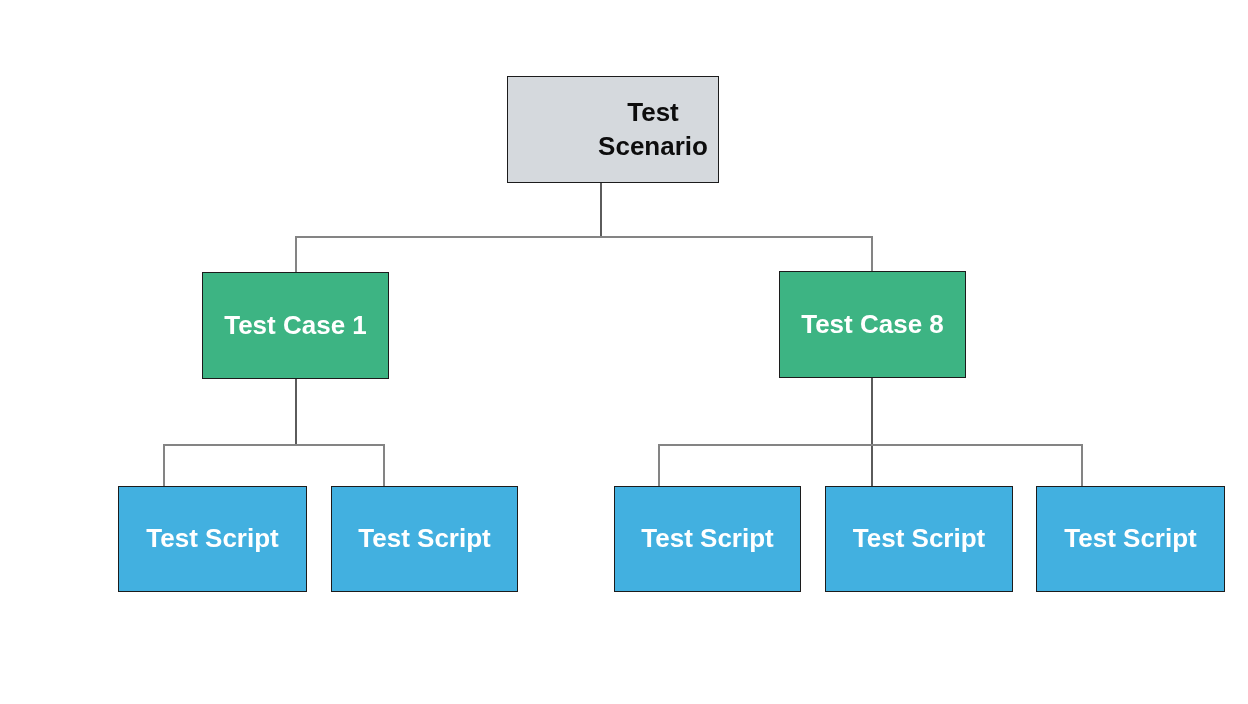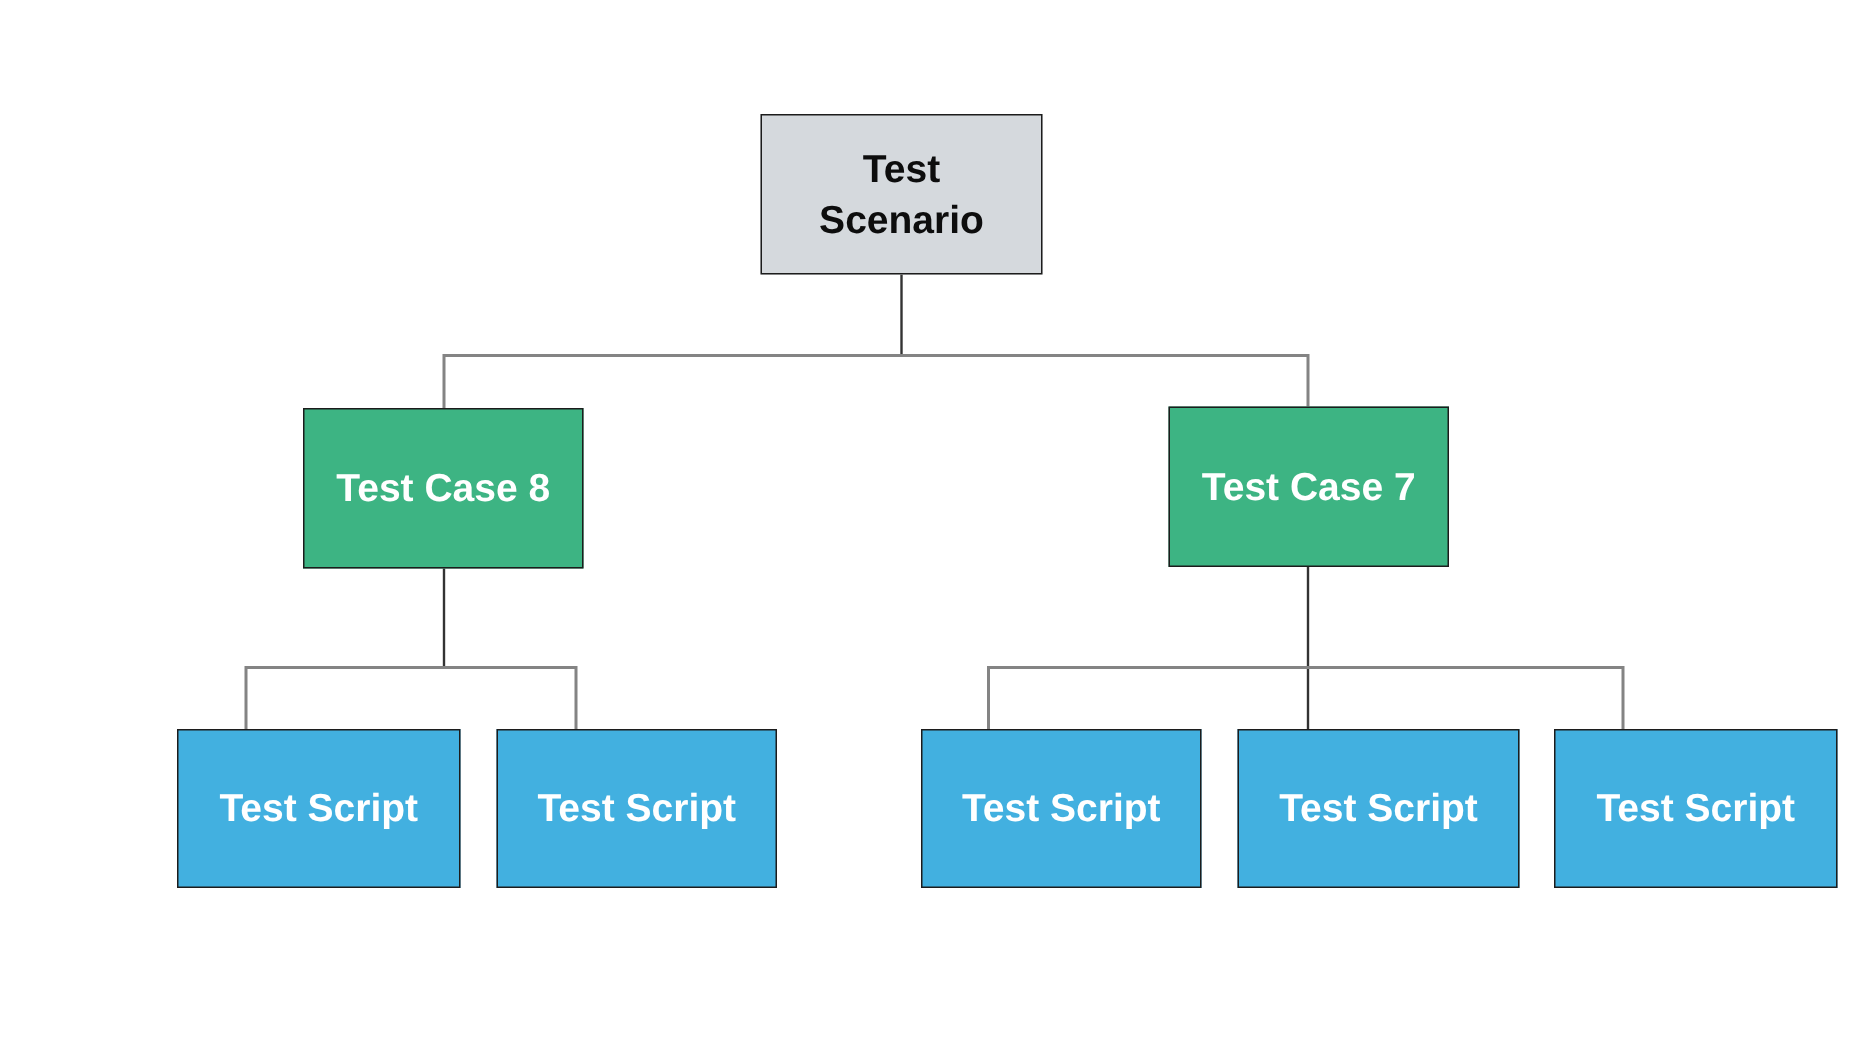--- a/index.html
+++ b/index.html
@@ -39,23 +39,24 @@
     justify-content: center;
     text-align: center;
     box-sizing: border-box;
     border: 1.6px solid var(--node_border, #1c1c1c);
     font-weight: bold;
     font-size: 26px;
     line-height: 1.3;
   }
   .node .node-label { display: inline-block; }
   .scenario {
-    left: 507px; top: 76px; width: 188px; height: 107px;
+    left: 507px; top: 76px; width: 212px; height: 107px;
     background: var(--scenario_fill, #d5d9dd);
     color: var(--scenario_text, #0d0d0d);
+    justify-content: flex-end;
   }
   .scenario .node-label { max-width: 130px; }
   .case {
     background: var(--case_fill, #3db483);
     color: var(--node_text, #ffffff);
   }
   .case1 { left: 202px; top: 272px; width: 187px; height: 107px; }
   .case2 { left: 779px; top: 271px; width: 187px; height: 107px; }
   .script {
     background: var(--script_fill, #42b0e0);
@@ -82,25 +83,25 @@
     <path class="elbow" d="M296,272 L296,237 L872,237 L872,271"></path>
     <path class="elbow" d="M164,486 L164,445 L384,445 L384,486"></path>
     <path class="elbow" d="M659,486 L659,445 L1082,445 L1082,486"></path>
   </svg>
 
   <div class="node scenario">
     <span class="node-label">Test Scenario</span>
   </div>
 
   <div class="node case case1">
-    <span class="node-label">Test Case 8</span>
+    <span class="node-label">Test Case 1</span>
   </div>
 
   <div class="node case case2">
-    <span class="node-label">Test Case 7</span>
+    <span class="node-label">Test Case 8</span>
   </div>
 
   <div class="node script script1">
     <span class="node-label">Test Script</span>
   </div>
 
   <div class="node script script2">
     <span class="node-label">Test Script</span>
   </div>
 

